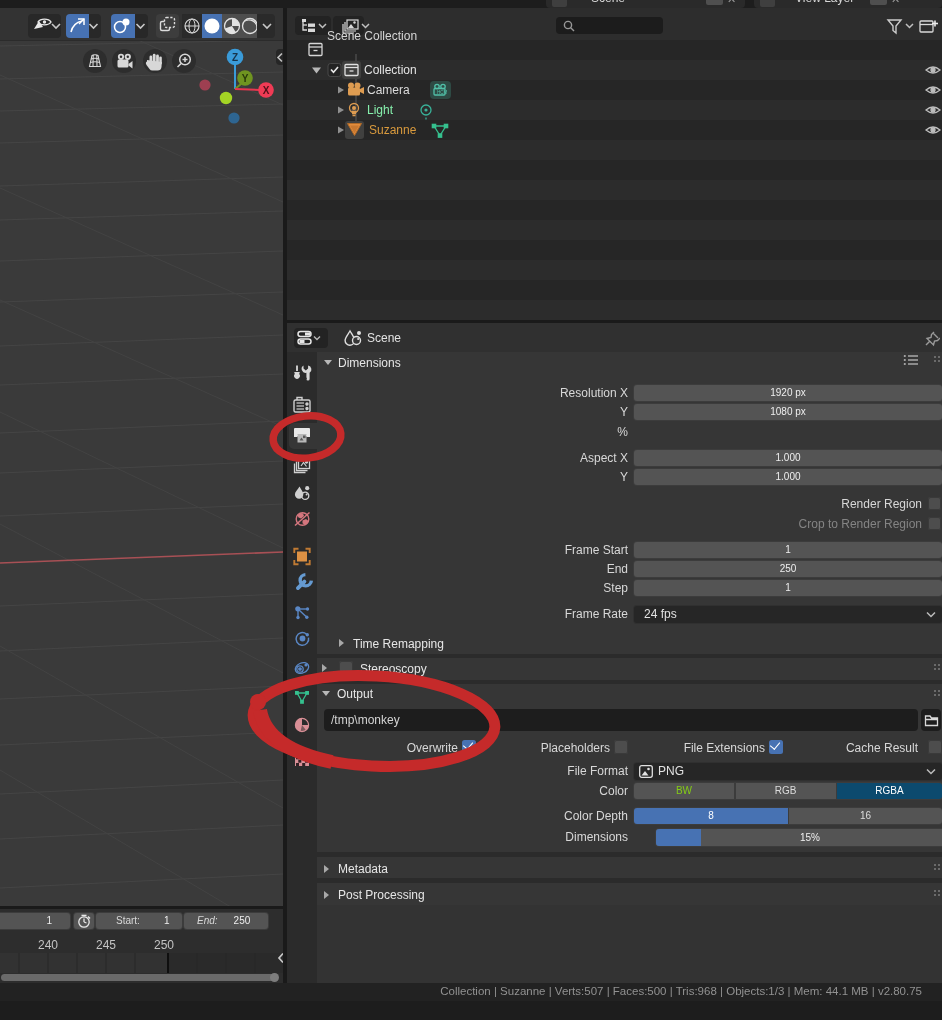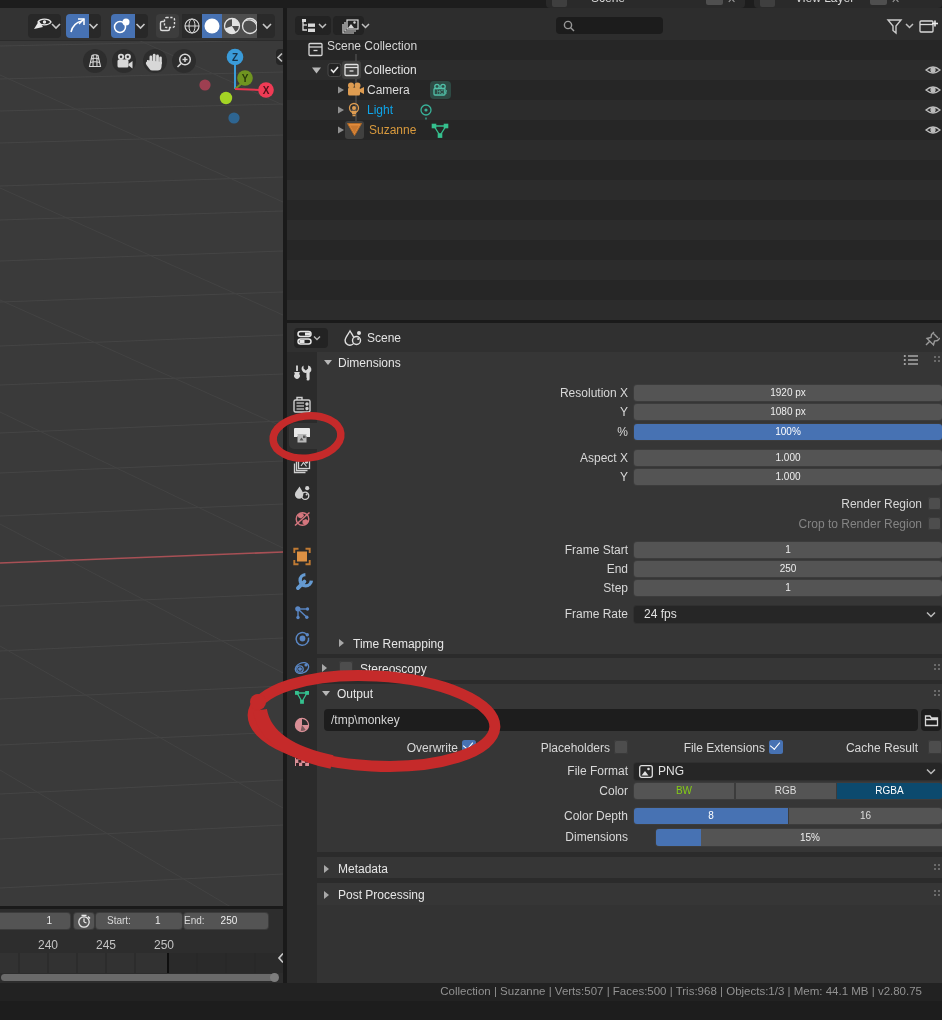--- a/index.html
+++ b/index.html
@@ -194,23 +194,23 @@
   <div class="fld" style="left:-8px;top:4px;width:78px;height:16px;line-height:16px;text-align:right;"><span style="margin-right:18px;">1</span></div>
   <div class="fld" style="left:74px;top:4px;width:20px;height:16px;"></div>
   <svg class="abs" style="left:76px;top:5px;" width="16" height="15" viewBox="0 0 16 15">
     <circle cx="8" cy="8" r="5.2" fill="none" stroke="#e8e8e8" stroke-width="1.3"></circle>
     <line x1="8" y1="8" x2="8" y2="4.5" stroke="#e8e8e8" stroke-width="1.3"></line>
     <line x1="8" y1="8" x2="10.5" y2="9" stroke="#e8e8e8" stroke-width="1.3"></line>
     <line x1="5.5" y1="1.5" x2="10.5" y2="1.5" stroke="#e8e8e8" stroke-width="1.6"></line>
     <line x1="12" y1="2.5" x2="14" y2="4.5" stroke="#e8e8e8" stroke-width="1.4"></line>
   </svg>
   <div class="fld" style="left:96px;top:4px;width:86px;height:16px;text-align:left;">
-    <span style="margin-left:11px;color:#d8d8d8;">Start:</span><span style="margin-left:24px;">1</span></div>
+    <span style="margin-left:20px;color:#d8d8d8;">Start:</span><span style="margin-left:24px;">1</span></div>
   <div class="fld" style="left:184px;top:4px;width:84px;height:16px;text-align:left;">
-    <span style="color:#d8d8d8;">End:</span><span style="margin-left:16px;">250</span></div>
+    <span style="margin-left:13px;color:#d8d8d8;font-style:italic;">End:</span><span style="margin-left:16px;">250</span></div>
 
   <div class="abs" style="top:29px;left:38px;color:#c3c3c3;font-size:12px;">240</div>
   <div class="abs" style="top:29px;left:96px;color:#c3c3c3;font-size:12px;">245</div>
   <div class="abs" style="top:29px;left:154px;color:#c3c3c3;font-size:12px;">250</div>
   <div class="abs" style="top:29px;left:213px;color:#c3c3c3;font-size:12px;margin-top:16px;">255</div>
 
   <div class="abs" style="left:0;top:44px;width:168px;height:20px;background:#323232;"></div>
   <div class="abs" style="left:168px;top:44px;width:115px;height:20px;background:#2a2a2a;"></div>
   <svg class="abs" style="left:0;top:44px;" width="283" height="20" viewBox="0 0 283 20">
     <g stroke="#272727" stroke-width="1">
@@ -345,24 +345,24 @@
 
     <g fill="none" stroke="#35c08e" stroke-width="1.3">
       <path d="M147 86 h12 l-6 9.5 z"></path>
     </g>
     <g fill="#35c08e">
       <rect x="144.7" y="83.7" width="4.6" height="4.6"></rect>
       <rect x="156.7" y="83.7" width="4.6" height="4.6"></rect>
       <rect x="150.7" y="93.3" width="4.6" height="4.6"></rect>
     </g>
   </svg>
-  <div class="lbl" style="left:40px;top:30px;color:#d6d6d6;">Scene Collection</div>
+  <div class="lbl" style="left:40px;top:20px;color:#d6d6d6;">Scene Collection</div>
   <div class="lbl" style="left:77px;top:54px;color:#e4e4e4;">Collection</div>
   <div class="lbl" style="left:80px;top:74px;color:#dadada;">Camera</div>
-  <div class="lbl" style="left:80px;top:94px;color:#0ea5e9;">Light</div>
+  <div class="lbl" style="left:80px;top:94px;color:#86efac;">Light</div>
   <div class="lbl" style="left:82px;top:114px;color:#d99a3d;">Suzanne</div>
 
   <svg class="abs" style="left:637px;top:32px;" width="18" height="110" viewBox="0 0 18 110">
     <g fill="none" stroke="#bdbdbd" stroke-width="1.3">
       <path d="M2 30 Q9 24 16 30 Q9 36 2 30 Z"></path>
         <circle cx="9" cy="30" r="2" fill="#bdbdbd"></circle>
       <path d="M2 50 Q9 44 16 50 Q9 56 2 50 Z"></path>
         <circle cx="9" cy="50" r="2" fill="#bdbdbd"></circle>
       <path d="M2 70 Q9 64 16 70 Q9 76 2 70 Z"></path>
         <circle cx="9" cy="70" r="2" fill="#bdbdbd"></circle>
@@ -417,21 +417,20 @@
         <circle cx="1.8" cy="10" r="1.1"></circle>
       </g>
   </svg>
   <div class="grip" style="left:646px;top:32px;"></div>
 
   <div class="rlbl" style="left:141px;top:62px;width:200px;">Resolution X</div>
   <div class="fld" style="left:347px;top:62px;width:308px;height:16px;">1920 px</div>
   <div class="rlbl" style="left:141px;top:81px;width:200px;">Y</div>
   <div class="fld" style="left:347px;top:81px;width:308px;height:16px;">1080 px</div>
   <div class="rlbl" style="left:141px;top:101px;width:200px;">%</div>
-  <div class="fld" style="left:347px;top:101px;width:308px;height:16px;background:#4772b3;color:#fff;">100%</div>
 
   <div class="rlbl" style="left:141px;top:127px;width:200px;">Aspect X</div>
   <div class="fld" style="left:347px;top:127px;width:308px;height:16px;">1.000</div>
   <div class="rlbl" style="left:141px;top:146px;width:200px;">Y</div>
   <div class="fld" style="left:347px;top:146px;width:308px;height:16px;">1.000</div>
 
   <div class="rlbl" style="left:441px;top:173px;width:194px;">Render Region</div>
   <div class="chk" style="left:641px;top:174px;"></div>
   <div class="rlbl" style="left:441px;top:193px;width:194px;color:#848484;">Crop to Render Region</div>
   <div class="chk" style="left:641px;top:194px;"></div>

